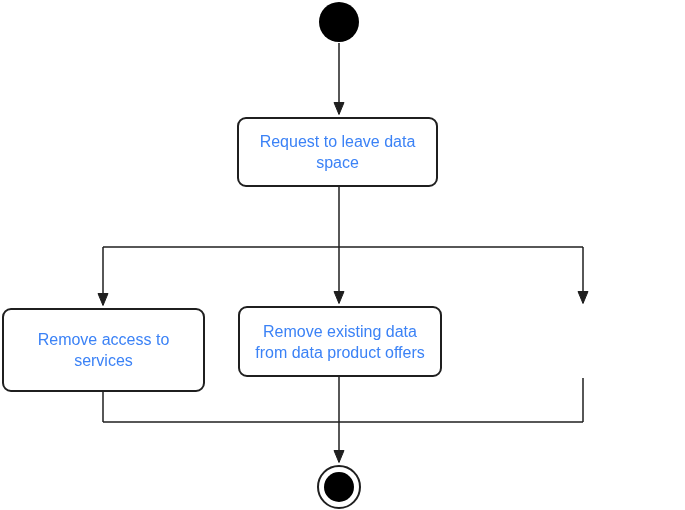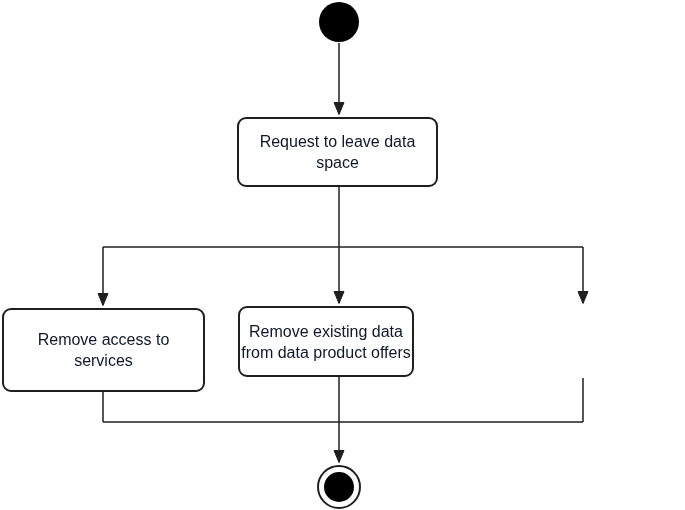--- a/index.html
+++ b/index.html
@@ -32,26 +32,26 @@
     box-sizing: border-box;
     background: #ffffff;
     border: 2px solid #1f1f1f;
     border-radius: 9px;
     display: flex;
     align-items: center;
     justify-content: center;
     text-align: center;
     font-size: 16px;
     line-height: 21px;
-    color: #0f172a;
+    color: #3b82f6;
     white-space: pre-line;
   }
   #node-request   { left: 237px; top: 117px; width: 201px; height: 70px; }
   #node-access    { left:   2px; top: 308px; width: 203px; height: 84px; }
-  #node-offers    { left: 238px; top: 306px; width: 176px; height: 71px; }
+  #node-offers    { left: 238px; top: 306px; width: 204px; height: 71px; }
   #node-members   { left: 481px; top: 306px; width: 199px; height: 72px; }
   .initial-node {
     position: absolute;
     left: 319px;
     top: 2px;
     width: 40px;
     height: 40px;
     border-radius: 50%;
     background: #000000;
   }

